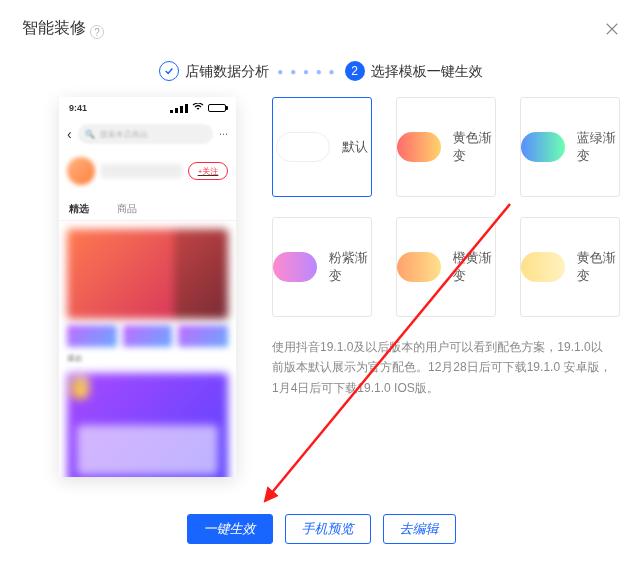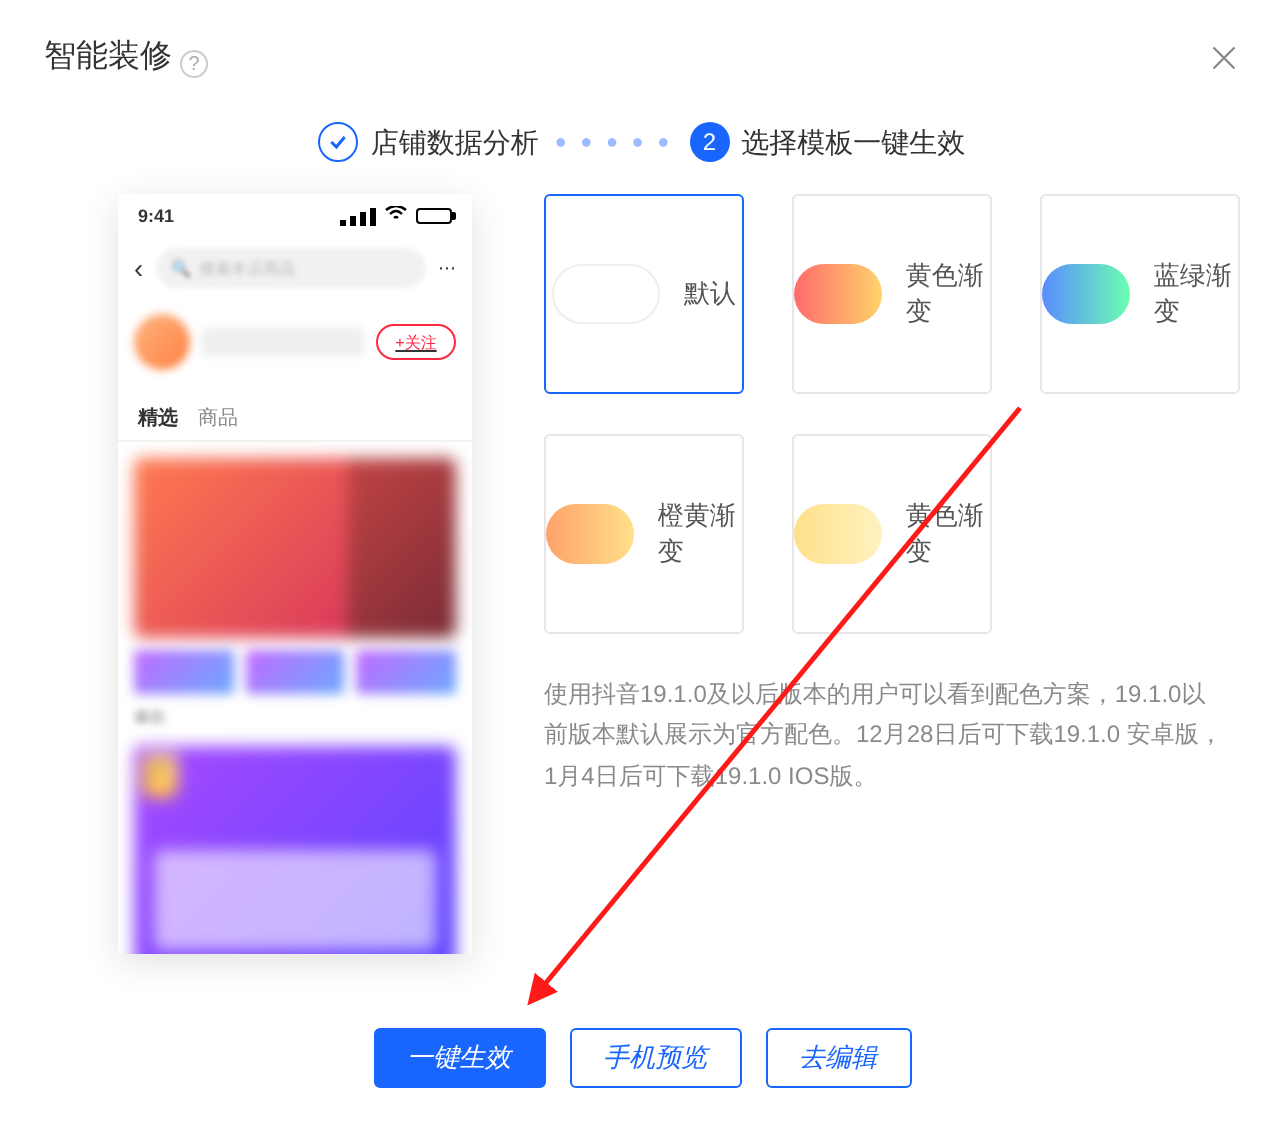--- a/index.html
+++ b/index.html
@@ -28,21 +28,21 @@
     .ph-battery { width: 18px; height: 8px; border: 1px solid #000; border-radius: 2px; position: relative; }
     .ph-battery::after { content: ""; width: 2px; height: 4px; background: #000; position: absolute; right: -3px; top: 1px; border-radius: 0 1px 1px 0; }
     .ph-search { height: 26px; margin: 2px 8px 4px; display: flex; align-items: center; gap: 6px; }
     .ph-back { font-size: 14px; color: #333; }
     .ph-search-bar { flex: 1; height: 20px; background: #f1f1f1; border-radius: 10px; display: flex; align-items: center; padding: 0 8px; font-size: 8px; color: #bbb; gap: 4px; filter: blur(1.2px); }
     .ph-icons { display: flex; gap: 6px; font-size: 9px; color: #333; }
     .ph-shop { height: 40px; margin: 0 8px 6px; display: flex; align-items: center; gap: 6px; text-decoration: underline; }
     .ph-avatar { width: 28px; height: 28px; border-radius: 50%; background: linear-gradient(135deg,#ffb380,#ff8040); filter: blur(2px); }
     .ph-shopname { flex: 1; height: 14px; background: #eee; border-radius: 2px; filter: blur(2px); }
     .ph-follow { width: 40px; height: 18px; border: 1px solid #ff2741; border-radius: 9px; font-size: 8px; color: #ff2741; display: flex; align-items: center; justify-content: center; }
-    .ph-tabs { height: 24px; display: flex; padding: 0 10px; gap: 10px; font-size: 10px; align-items: center; border-bottom: 1px solid #f3f3f3; }
+    .ph-tabs { height: 24px; display: flex; padding: 0 10px; gap: 28px; font-size: 10px; align-items: center; border-bottom: 1px solid #f3f3f3; }
     .ph-tab { color: #888; }
     .ph-tab.active { color: #333; font-weight: 600; }
     .ph-card1 { height: 90px; margin: 8px 8px 6px; display: flex; border-radius: 4px; overflow: hidden; filter: blur(4px); }
     .ph-card1 .a { flex: 2; background: linear-gradient(135deg,#ff7a50,#d93a5a); }
     .ph-card1 .b { flex: 1; background: linear-gradient(135deg,#c24444,#7a2b35); }
     .ph-card2 { height: 22px; margin: 2px 8px 6px; display: flex; gap: 6px; filter: blur(3px); }
     .ph-card2 span { flex: 1; background: linear-gradient(135deg,#c26aff,#6aa8ff); border-radius: 2px; }
     .ph-sec { height: 14px; margin: 6px 8px 2px; font-size: 8px; color: #888; filter: blur(1.5px); }
     .ph-card3 { height: 112px; margin: 6px 8px; border-radius: 4px; background: linear-gradient(135deg,#a84aff,#5a42ff); position: relative; overflow: hidden; filter: blur(4px); }
     .ph-card3 .inner { position: absolute; left: 10px; right: 10px; bottom: 10px; top: 52px; background: rgba(255,255,255,0.6); border-radius: 4px; }
@@ -160,20 +160,24 @@
         </div>
         <div class="scheme-card">
           <div class="swatch sw-ry"></div>
           <div>黄色渐变</div>
         </div>
         <div class="scheme-card">
           <div class="swatch sw-bg"></div>
           <div>蓝绿渐变</div>
         </div>
         <div class="scheme-card">
+          <div class="swatch sw-pp"></div>
+          <div>粉紫渐变</div>
+        </div>
+        <div class="scheme-card">
           <div class="swatch sw-oy"></div>
           <div>橙黄渐变</div>
         </div>
         <div class="scheme-card">
           <div class="swatch sw-yy"></div>
           <div>黄色渐变</div>
         </div>
       </div>
     <div class="notice">使用抖音19.1.0及以后版本的用户可以看到配色方案，19.1.0以前版本默认展示为官方配色。12月28日后可下载19.1.0 安卓版，1月4日后可下载19.1.0 IOS版。</div>
   </div>

